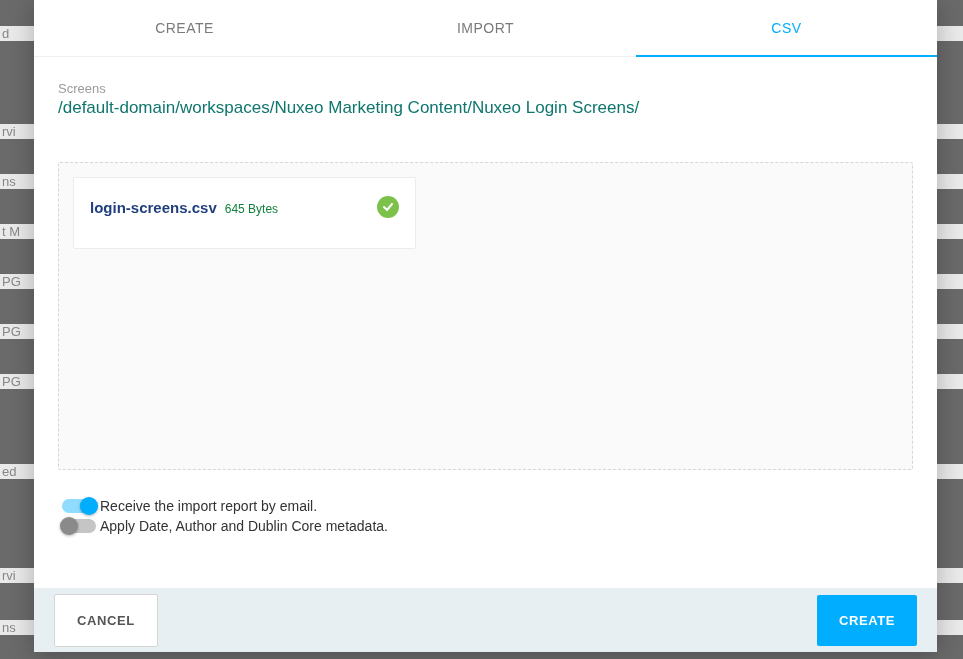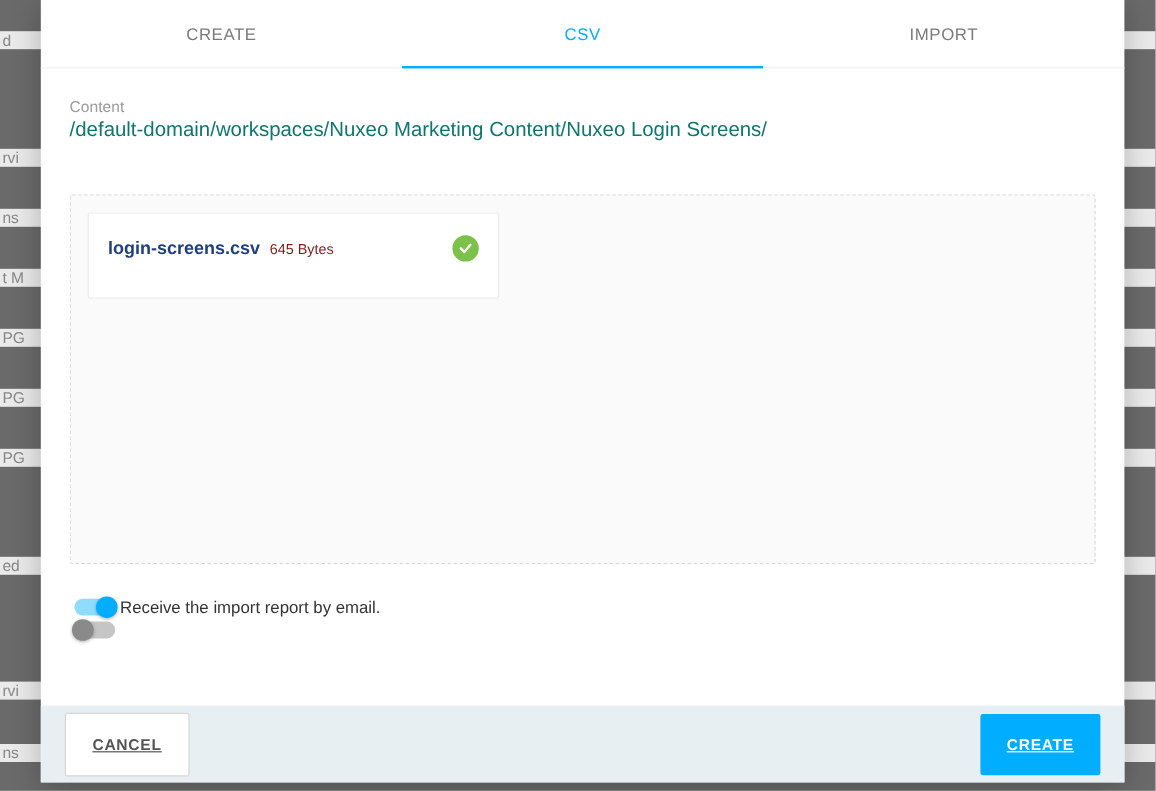--- a/index.html
+++ b/index.html
@@ -93,21 +93,21 @@
       display: flex;
       align-items: baseline;
       gap: 8px;
     }
     .file-name {
       color: #213f7d;
       font-weight: 700;
       font-size: 15px;
     }
     .file-size {
-      color: #7f1d1d;
+      color: #15803d;
       font-size: 12px;
     }
     .check-icon {
       width: 22px;
       height: 22px;
       border-radius: 50%;
       background: #7cc24a;
       display: flex;
       align-items: center;
       justify-content: center;
@@ -154,21 +154,20 @@
       padding: 0 20px;
     }
     .btn {
       padding: 18px 22px;
       font-size: 13px;
       letter-spacing: 0.6px;
       cursor: pointer;
       border: none;
       border-radius: 2px;
       font-weight: 600;
-      text-decoration: underline;
     }
     .btn-cancel {
       background: #fff;
       color: #555;
       border: 1px solid #d6d6d6;
     }
     .btn-create {
       background: #00adff;
       color: #fff;
     }
@@ -184,26 +183,26 @@
 <div class="bg-strip" style="top:324px">PG</div>
 <div class="bg-strip" style="top:374px">PG</div>
 <div class="bg-strip" style="top:464px">ed</div>
 <div class="bg-strip" style="top:568px">rvi</div>
 <div class="bg-strip" style="top:620px">ns</div>
 
 <div class="modal">
 
   <div class="tabs">
     <div class="tab">CREATE</div>
+    <div class="tab">IMPORT</div>
     <div class="tab active">CSV</div>
-    <div class="tab">IMPORT</div>
   </div>
 
   <div class="content">
-    <div class="location-label">Content</div>
+    <div class="location-label">Screens</div>
     <div class="location-path">/default-domain/workspaces/Nuxeo Marketing Content/Nuxeo Login Screens/</div>
 
     <div class="dropzone">
       <div class="file-card">
         <div class="file-left">
           <span class="file-name">login-screens.csv</span>
           <span class="file-size">645 Bytes</span>
         </div>
         <div class="check-icon">
           <svg width="12" height="12" viewBox="0 0 12 12">
@@ -213,20 +212,21 @@
       </div>
     </div>
 
     <div class="options">
       <div class="option-row">
         <div class="toggle on"></div>
         <span>Receive the import report by email.</span>
       </div>
       <div class="option-row">
         <div class="toggle off"></div>
+        <span>Apply Date, Author and Dublin Core metadata.</span>
       </div>
     </div>
   </div>
 
   <div class="footer">
     <button class="btn btn-cancel">CANCEL</button>
     <button class="btn btn-create">CREATE</button>
   </div>
 
 </div>

